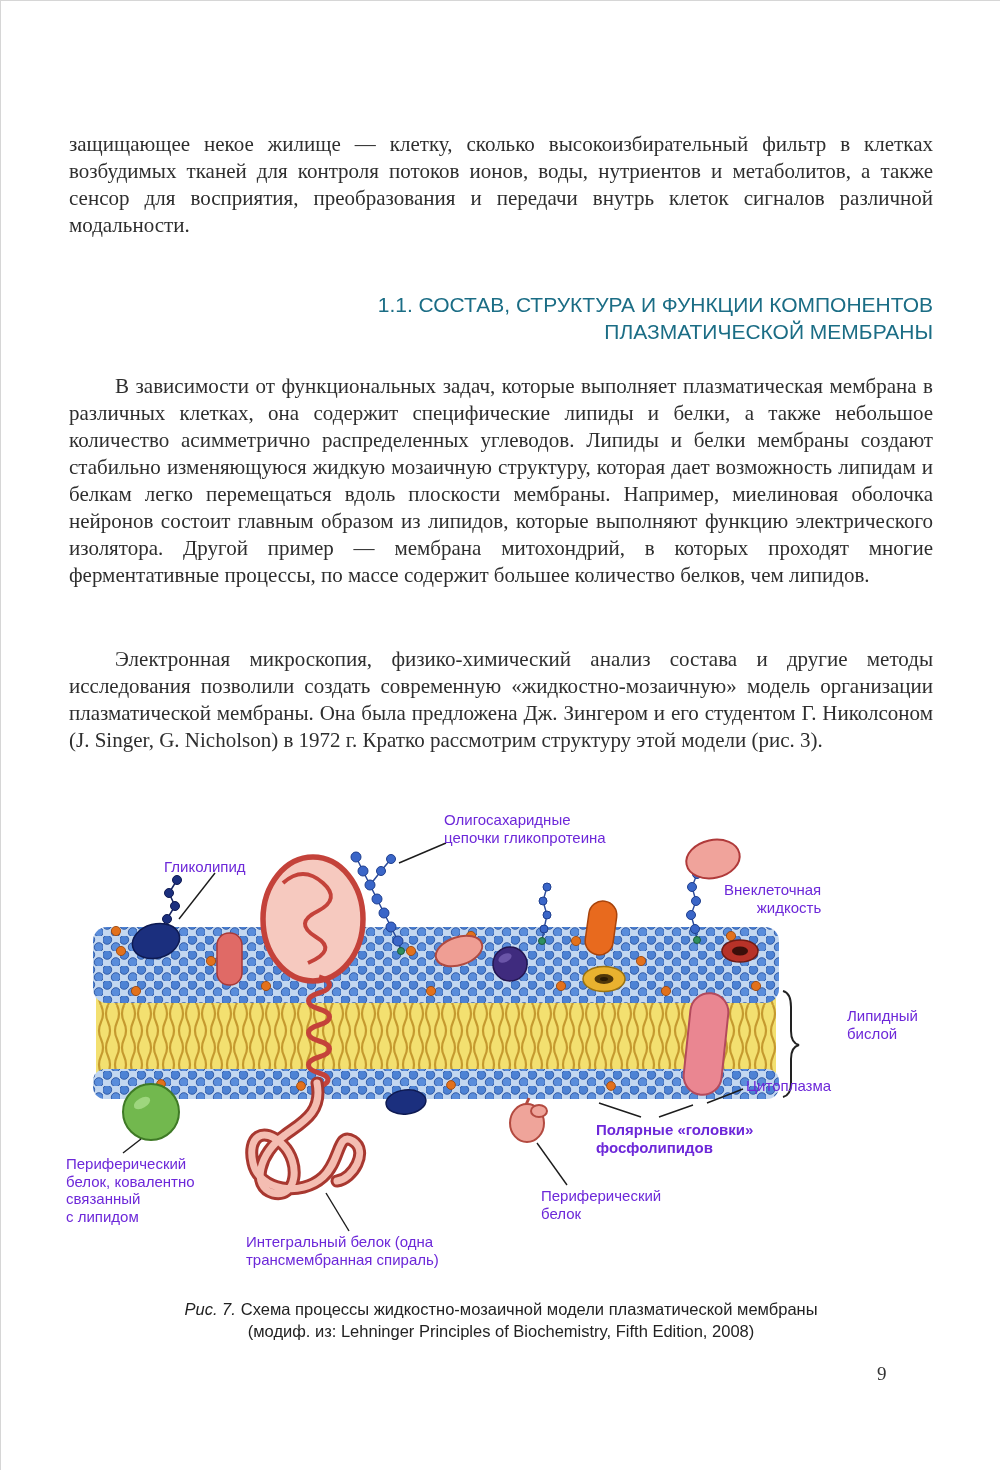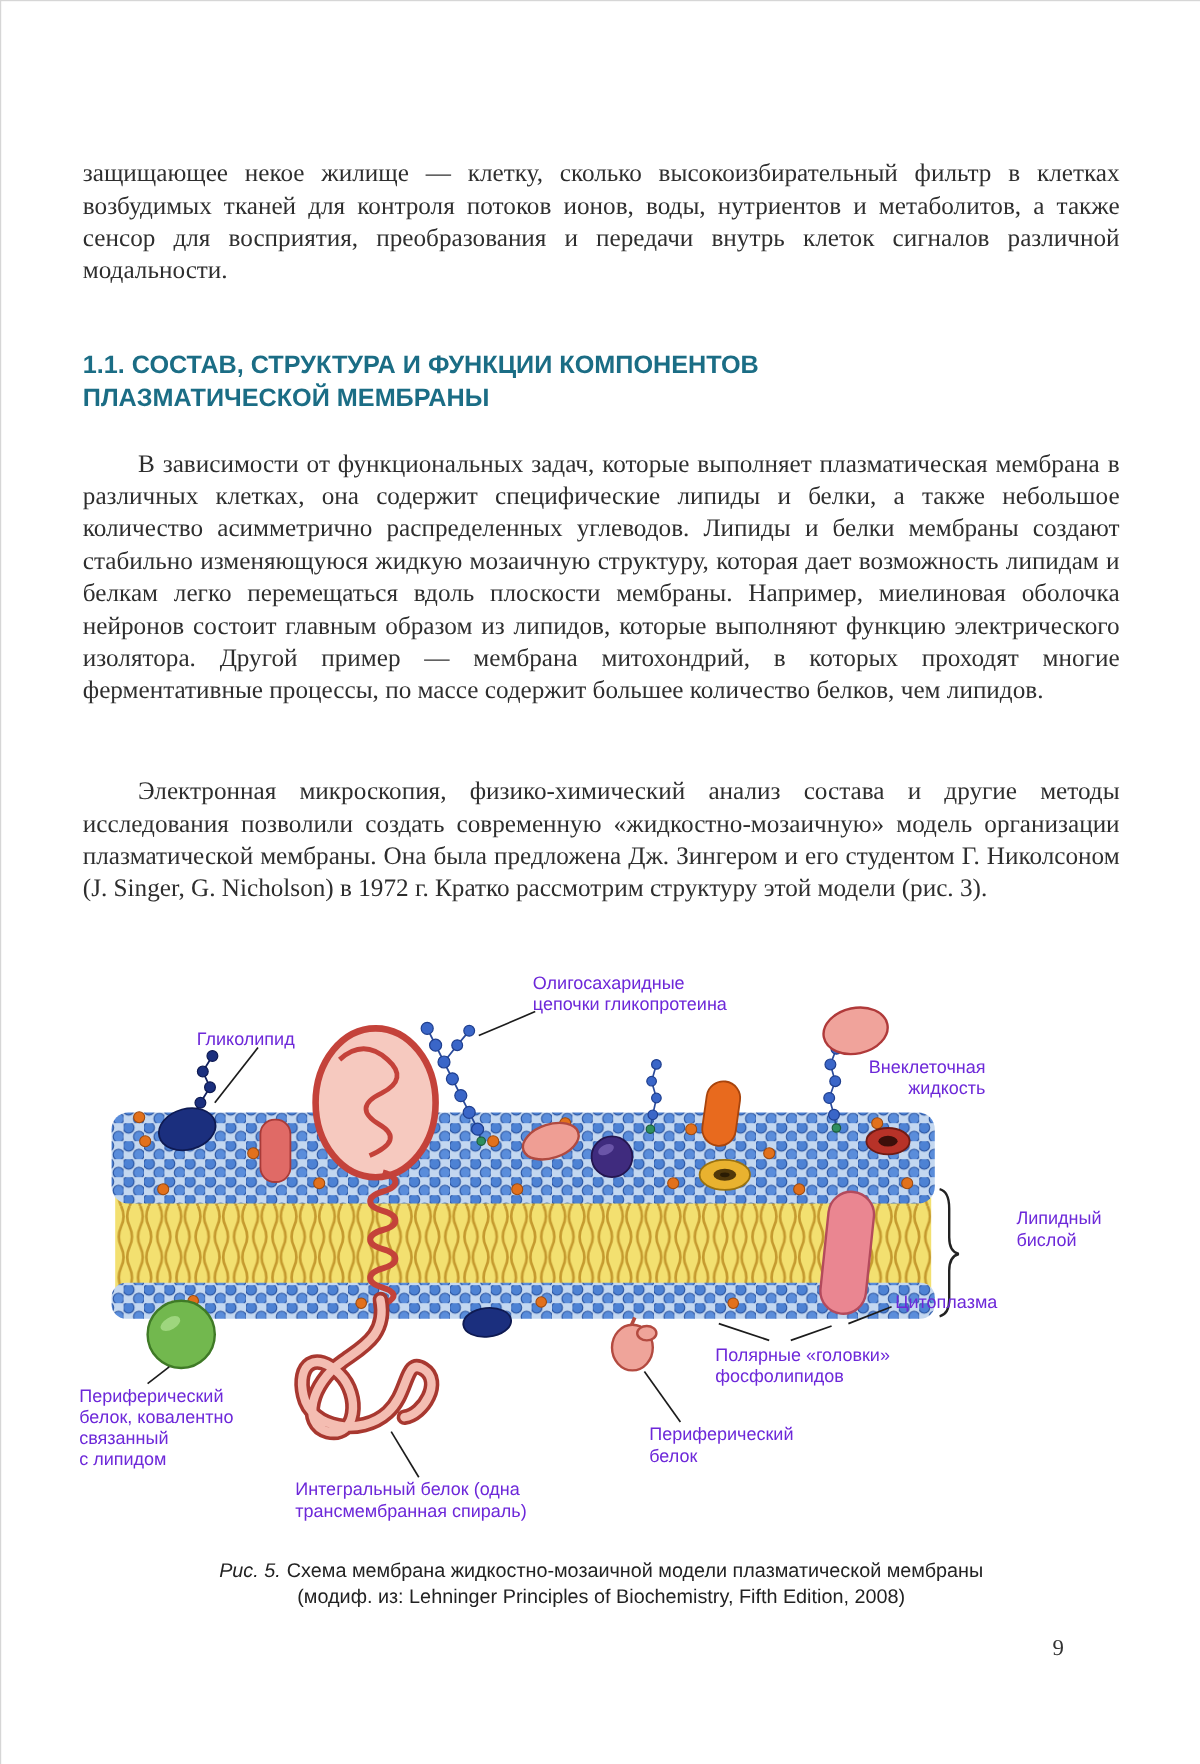--- a/index.html
+++ b/index.html
@@ -15,22 +15,22 @@
   }
   .bodytext{
     position:absolute;left:68px;width:864px;
     font-size:21px;line-height:27px;
     text-align:justify;
   }
   .indent{text-indent:46px;}
   .heading{
     position:absolute;left:68px;width:864px;top:290px;
     font-family:"Liberation Sans", sans-serif;
-    font-weight:bold;font-size:21px;line-height:27px;
-    color:#1b6d85;text-align:left;white-space:pre-line;
+    font-weight:normal;font-size:21px;line-height:27px;
+    color:#1b6d85;text-align:right;white-space:pre-line;
   }
   .figure{position:absolute;left:0;top:800px;width:1000px;height:492px;}
   .figure svg{position:absolute;left:0;top:0;}
   .fig-label{
     position:absolute;
     font-family:"Liberation Sans", sans-serif;
     font-size:15px;line-height:1.18;color:#6d28d9;
     white-space:pre-line;
   }
   .caption{
@@ -210,34 +210,34 @@
     </svg>
 
     <div class="fig-label" style="left:443px;top:10px;">Олигосахаридные
 цепочки гликопротеина</div>
     <div class="fig-label" style="left:163px;top:57px;">Гликолипид</div>
     <div class="fig-label" style="left:723px;top:80px;text-align:right;">Внеклеточная
 жидкость</div>
     <div class="fig-label" style="left:802px;top:206px;margin-left:44px;">Липидный
 бислой</div>
     <div class="fig-label" style="left:745px;top:276px;">Цитоплазма</div>
-    <div class="fig-label" style="left:595px;top:320px;">Полярные «головки»
+    <div class="fig-label" style="left:595px;top:320px;font-weight:bold;">Полярные «головки»
 фосфолипидов</div>
     <div class="fig-label" style="left:65px;top:354px;">Периферический
 белок, ковалентно
 связанный
 с липидом</div>
     <div class="fig-label" style="left:245px;top:432px;">Интегральный белок (одна
 трансмембранная спираль)</div>
     <div class="fig-label" style="left:540px;top:386px;">Периферический
 белок</div>
   </div>
 
   <div class="caption">
     <div>
-      <span class="prefix">Рис. 5.</span><span class="main">Схема мембрана жидкостно-мозаичной модели плазматической мембраны</span>
+      <span class="prefix">Рис. 7.</span><span class="main">Схема процессы жидкостно-мозаичной модели плазматической мембраны</span>
     </div>
     <div>(модиф. из: Lehninger Principles of Biochemistry, Fifth Edition, 2008)</div>
   </div>
 
   <div class="pagenum">9</div>
 
 </div>
 
 </body></html>

